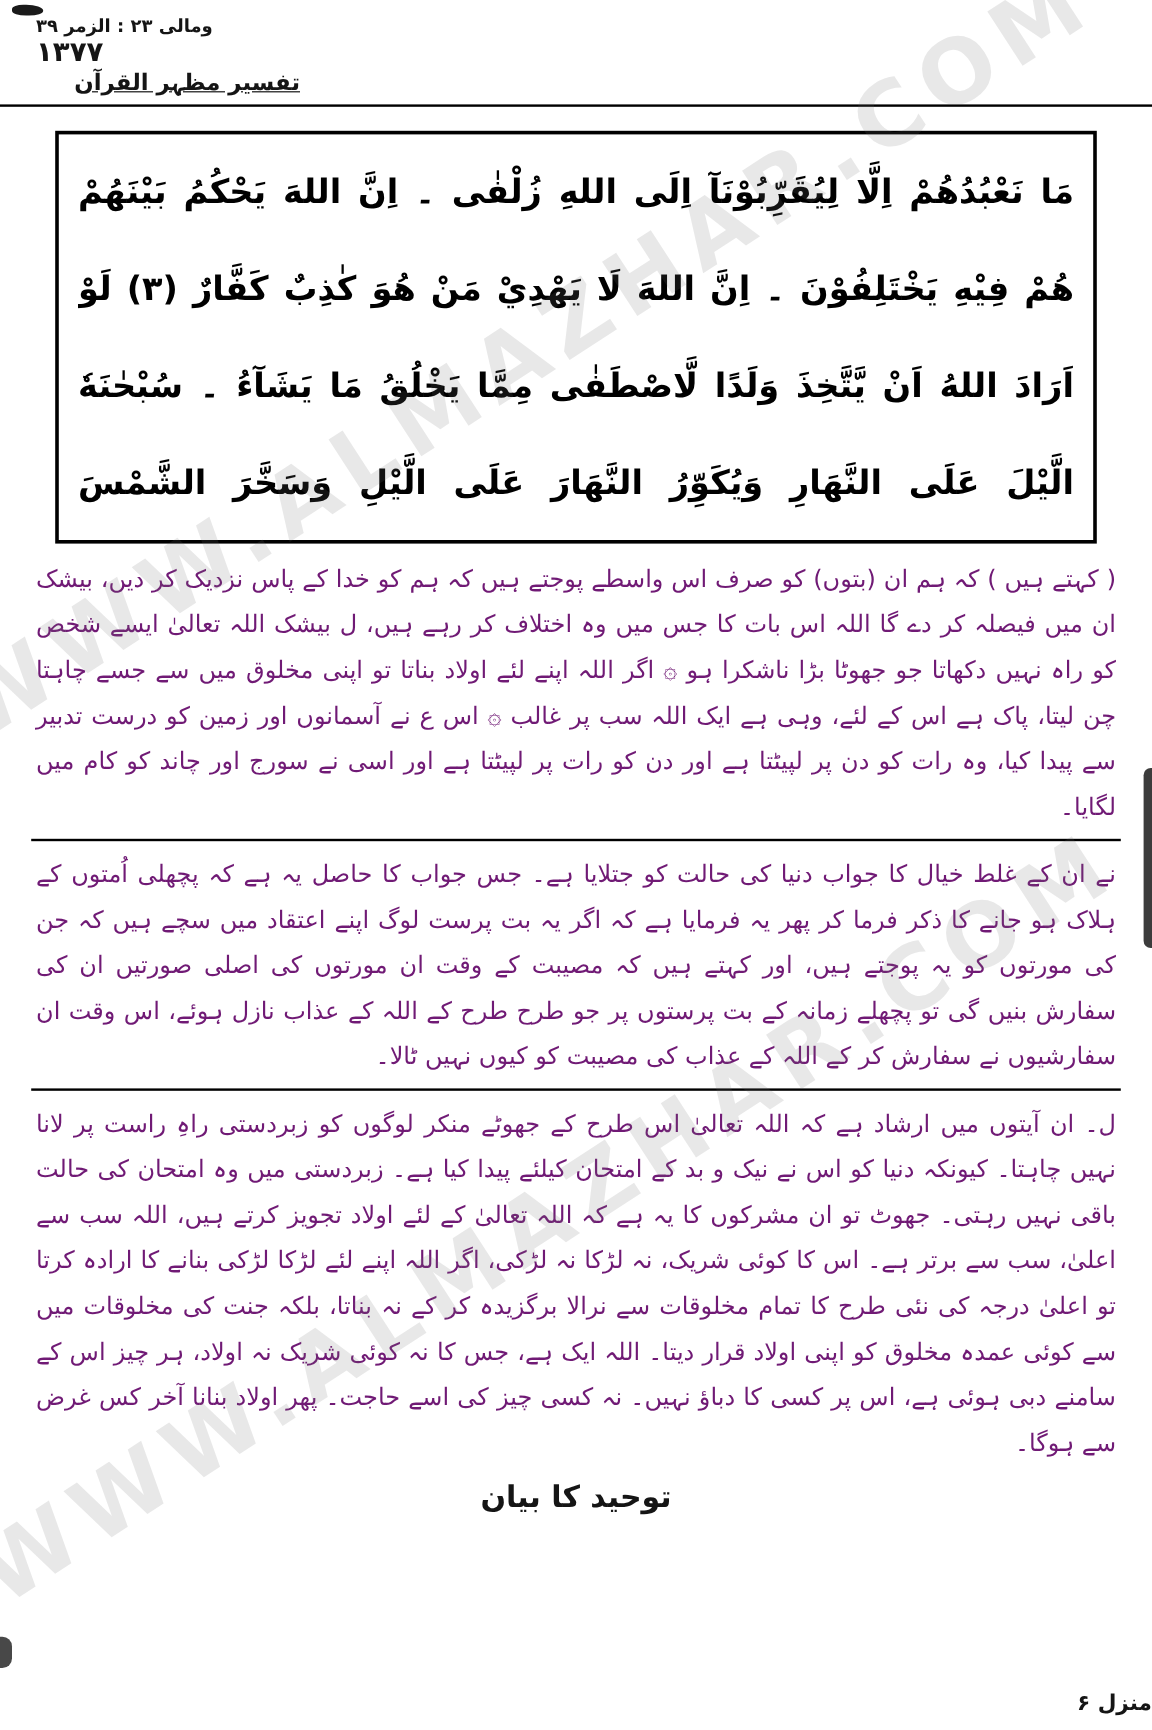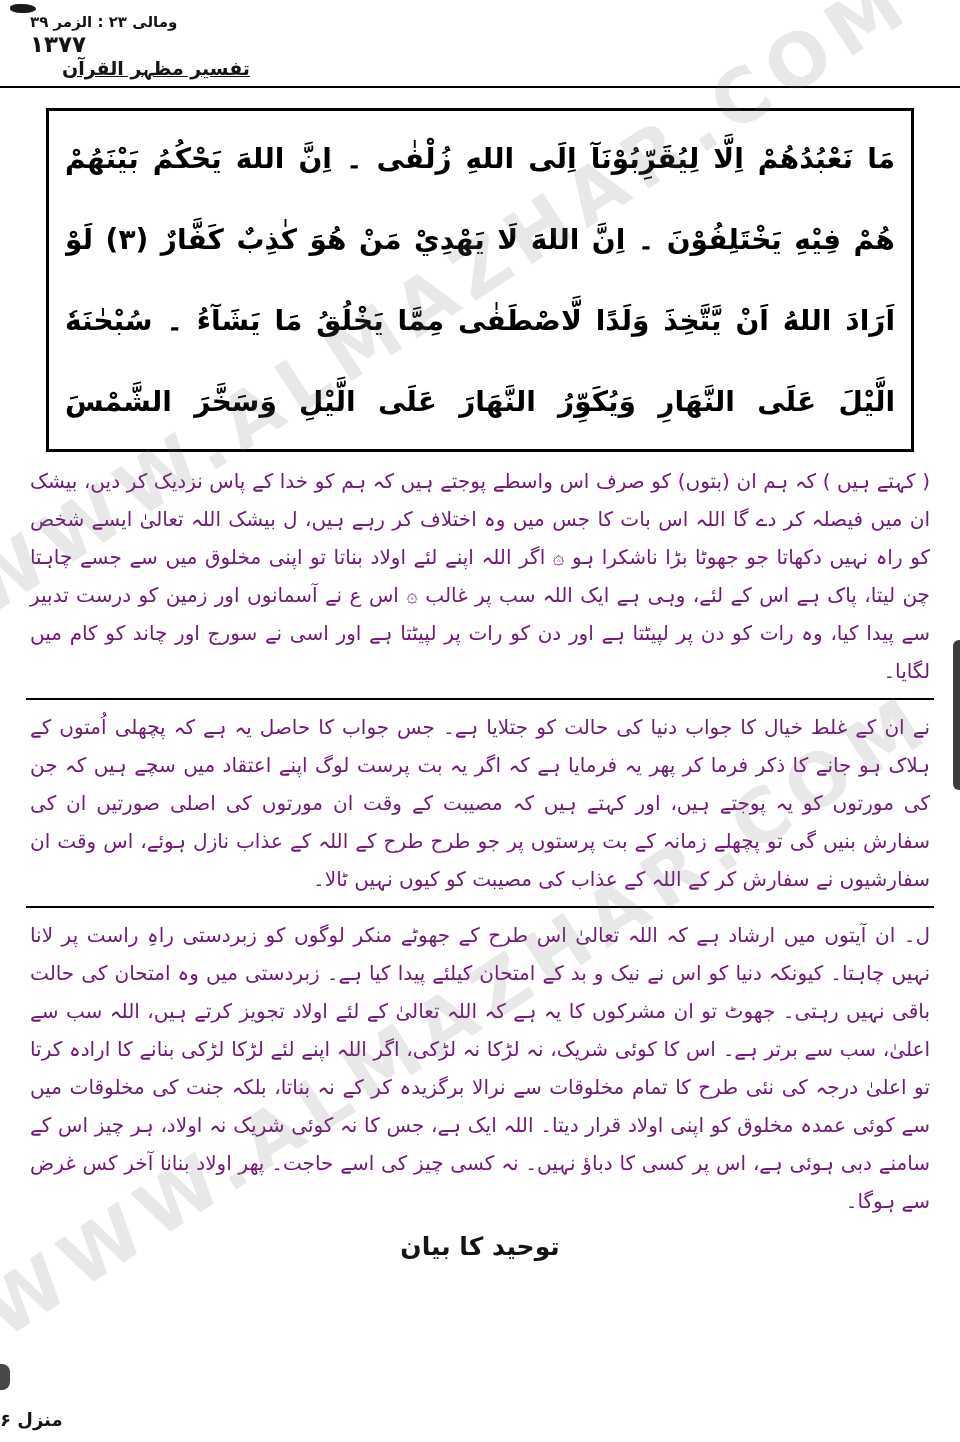--- a/index.html
+++ b/index.html
@@ -94,21 +94,21 @@
     font-size: 25px;
     font-weight: bold;
     margin: 12px 0 4px 0;
     z-index: 2;
   }
 
   .footer {
     position: absolute;
     left: 0; right: 0;
     bottom: 12px;
-    text-align: left;
+    text-align: right;
     font-size: 18px;
     font-weight: bold;
     direction: rtl;
     z-index: 2;
   }
 
   
   .artifact { position: absolute; background: #1a1a1a; z-index: 3; }
   .art-top-left   { top: 4px; left: 10px; width: 26px; height: 9px; border-radius: 40% 60% 50% 50%; }
   .art-right-edge { top: 640px; right: 0; width: 7px; height: 150px; border-radius: 6px 0 0 6px; opacity: .85; }

